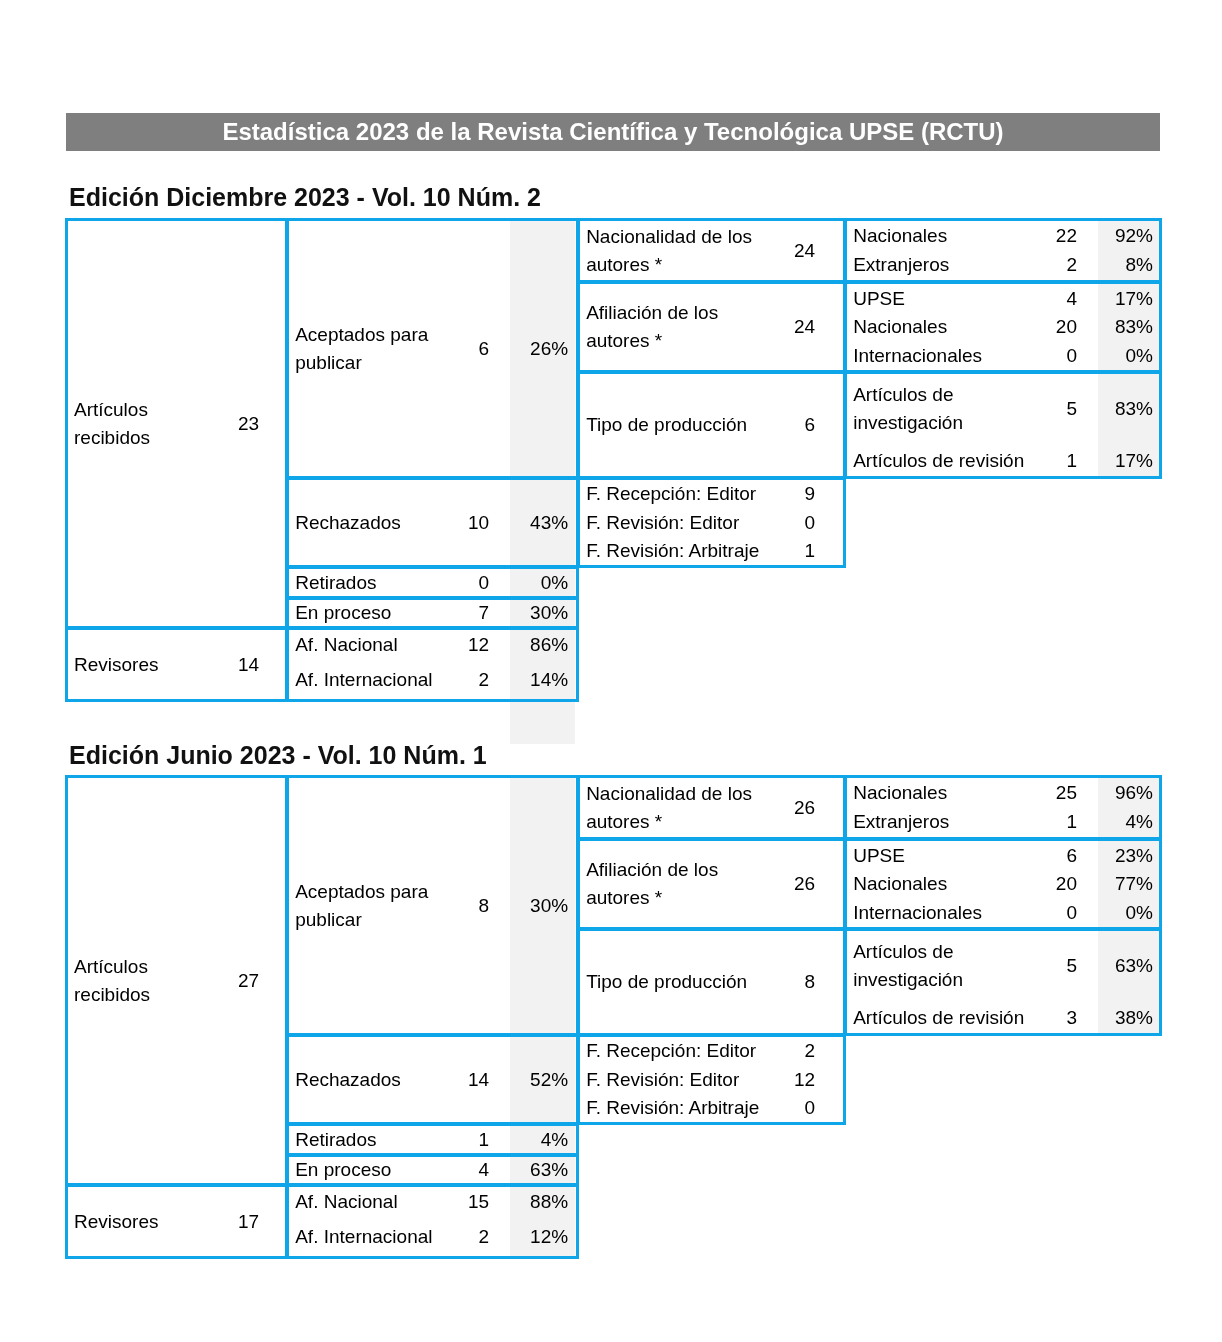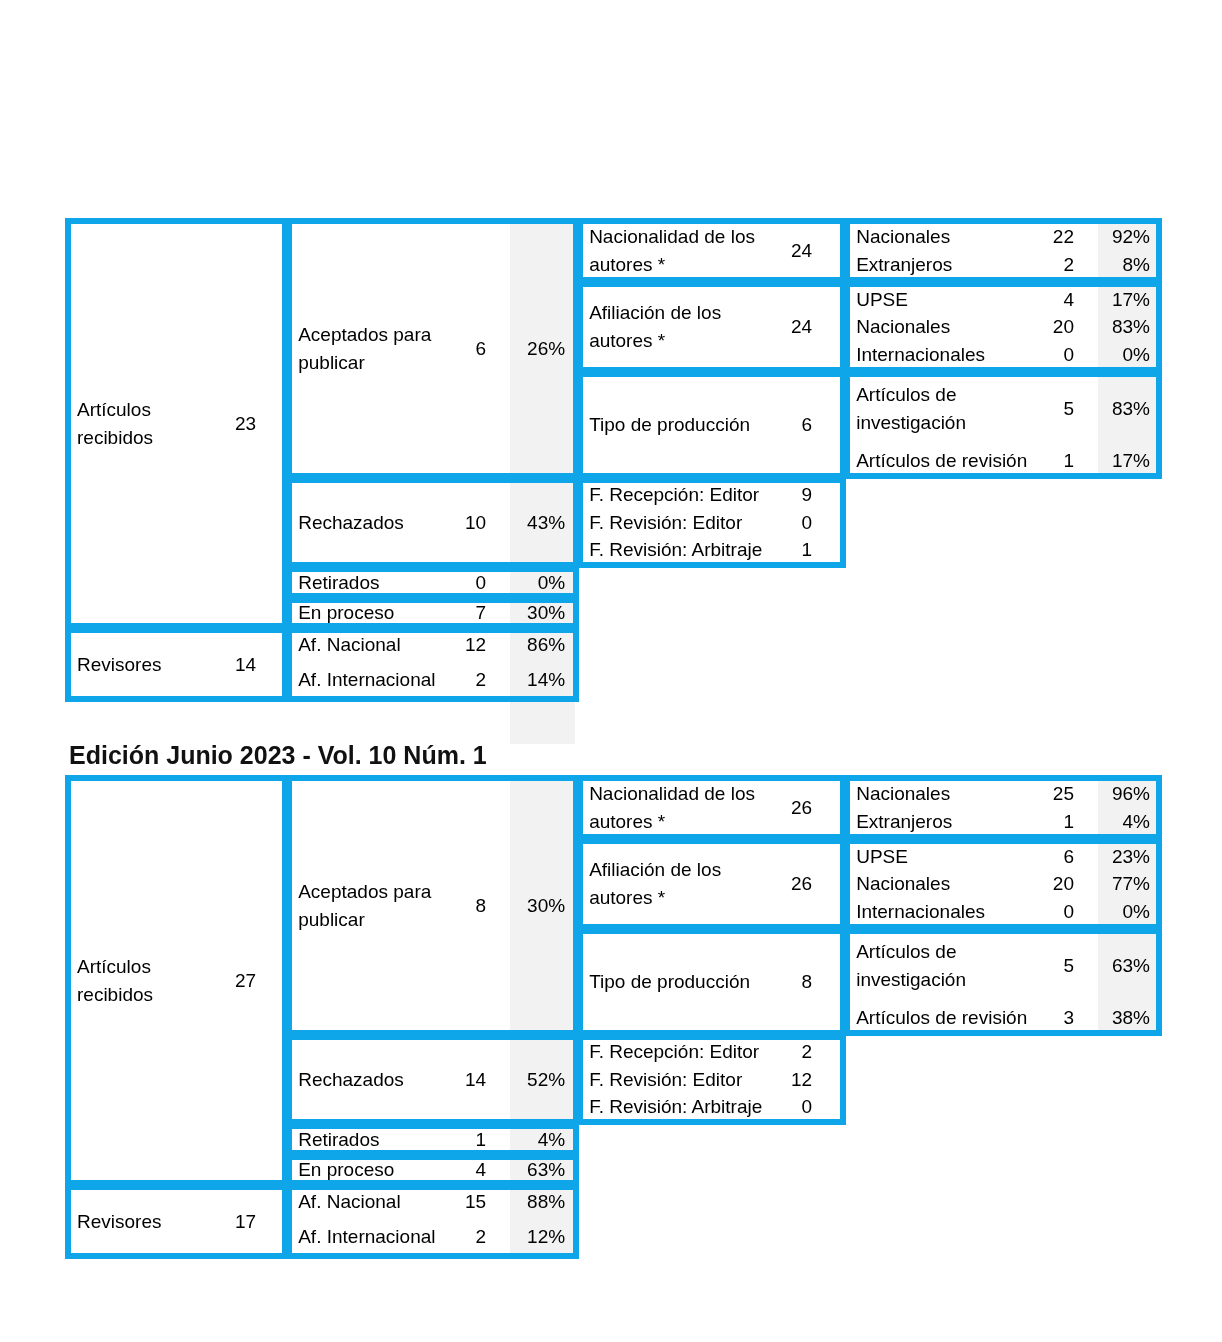--- a/index.html
+++ b/index.html
@@ -15,21 +15,21 @@
   .tbl{position:absolute;left:65px;width:1097px;font-size:19px;line-height:1.45;}
   .strip{position:absolute;top:0;background:#f2f2f2;}
   .strip-a{left:445px;width:65px;}
   .strip-b{left:1033px;width:62px;height:261px;}
 
   .stacks{position:relative;display:flex;align-items:flex-start;}
   .stack{display:flex;flex-direction:column;}
   .stack + .stack{margin-left:-2px;}
   .s1{width:224px;}.s2{width:294px;border-radius:23px;}.s3{width:270px;}.s4{width:319px;}
 
-  .blk{box-sizing:border-box;border:6px solid #0ea5e9;background:transparent;
+  .blk{box-sizing:border-box;border:3px solid #0ea5e9;background:transparent;
        display:flex;flex-direction:column;justify-content:center;}
   .blk + .blk{margin-top:-2px;}
 
   .row{display:flex;align-items:center;width:100%;}
   .fill{flex:1 1 auto;}
   .r71{flex:0 0 71px;}.r33{flex:0 0 33px;}.r30{flex:0 0 30px;align-items:flex-end;}.r41{flex:0 0 41px;}
 
   .lbl{flex:1 1 auto;padding-left:6px;}
   .num,.pct{text-align:right;box-sizing:border-box;flex:0 0 auto;}
   .n1{width:62px;padding-right:26px;}
@@ -38,21 +38,25 @@
   .n3{width:66px;padding-right:28px;}
   .n4{width:58px;padding-right:20px;}
   .p4{width:62px;padding-right:6px;}
   .small{font-size:19px;}
 </style>
 </head>
 <body>
 
 <div class="page">
 
-
+  <div class="bar">
+    <span>Estadística 2023 de la Revista Científica y Tecnológica UPSE (RCTU)</span>
+  </div>
+
+  <div class="stitle" style="top:182px;">Edición Diciembre 2023 - Vol. 10 Núm. 2</div>
 
   <div class="tbl" style="top:218px;">
     <div class="strip strip-a" style="height:526px;"></div>
     <div class="strip strip-b"></div>
     <div class="stacks">
 
       <div class="stack s1">
         <div class="blk" style="height:411px;">
           <div class="row">
             <span class="lbl">Artículos recibidos</span>

